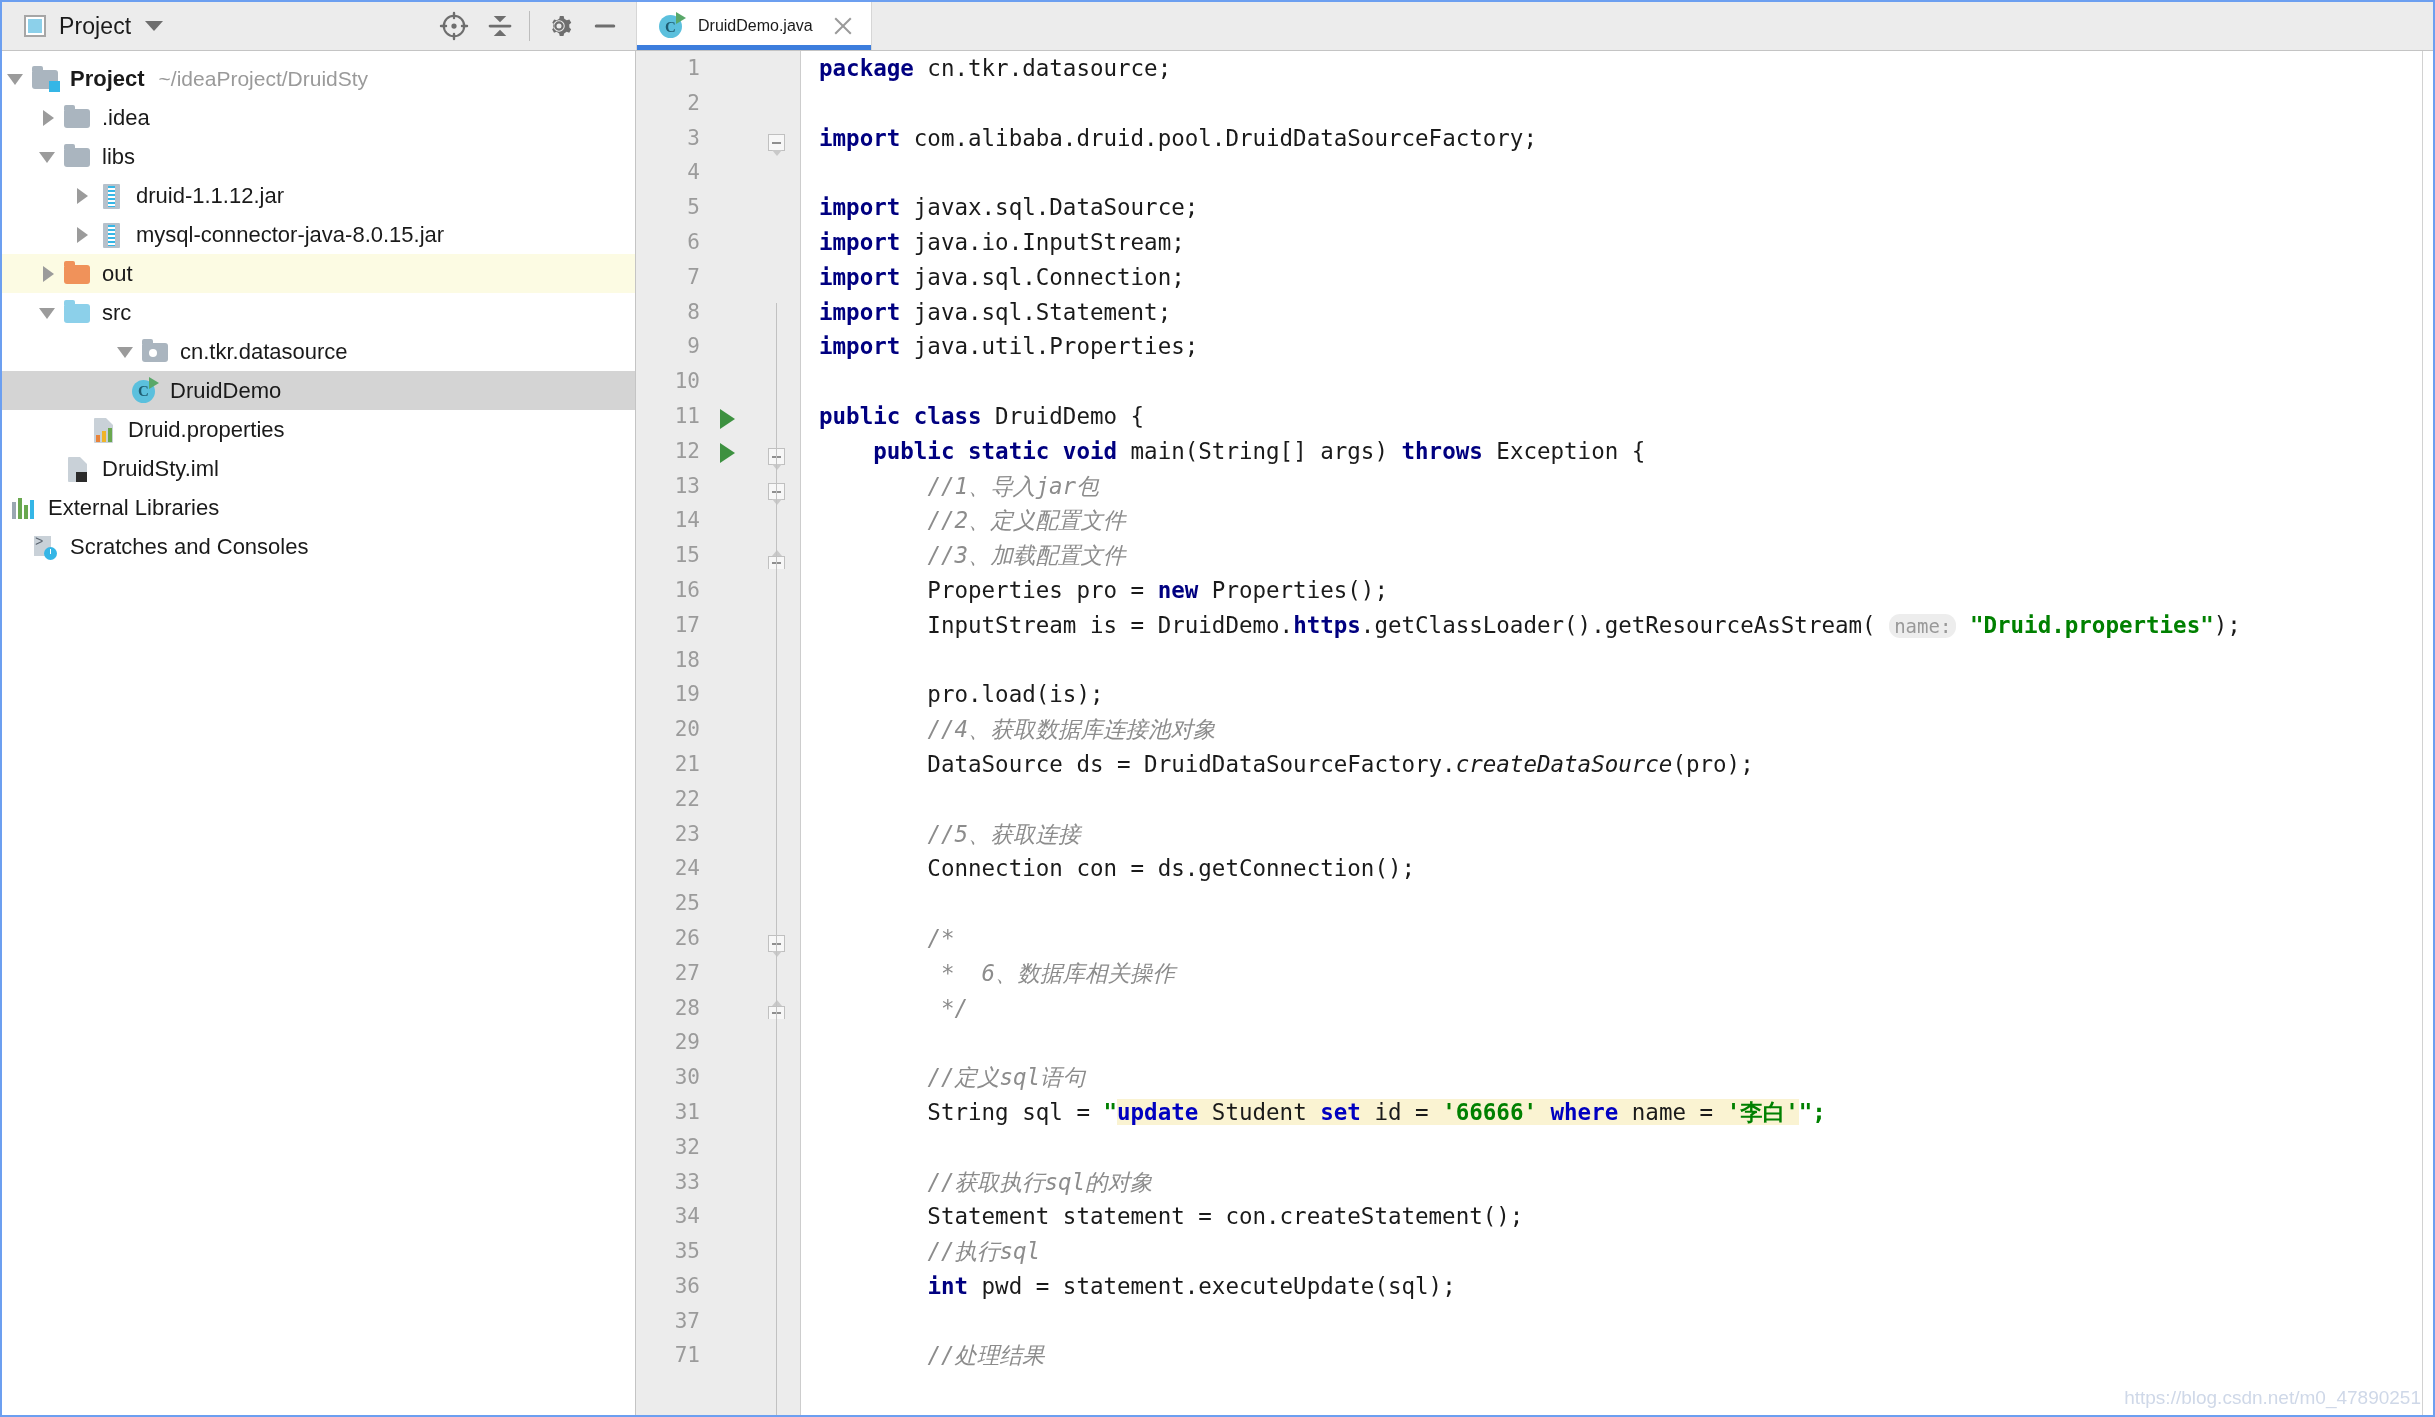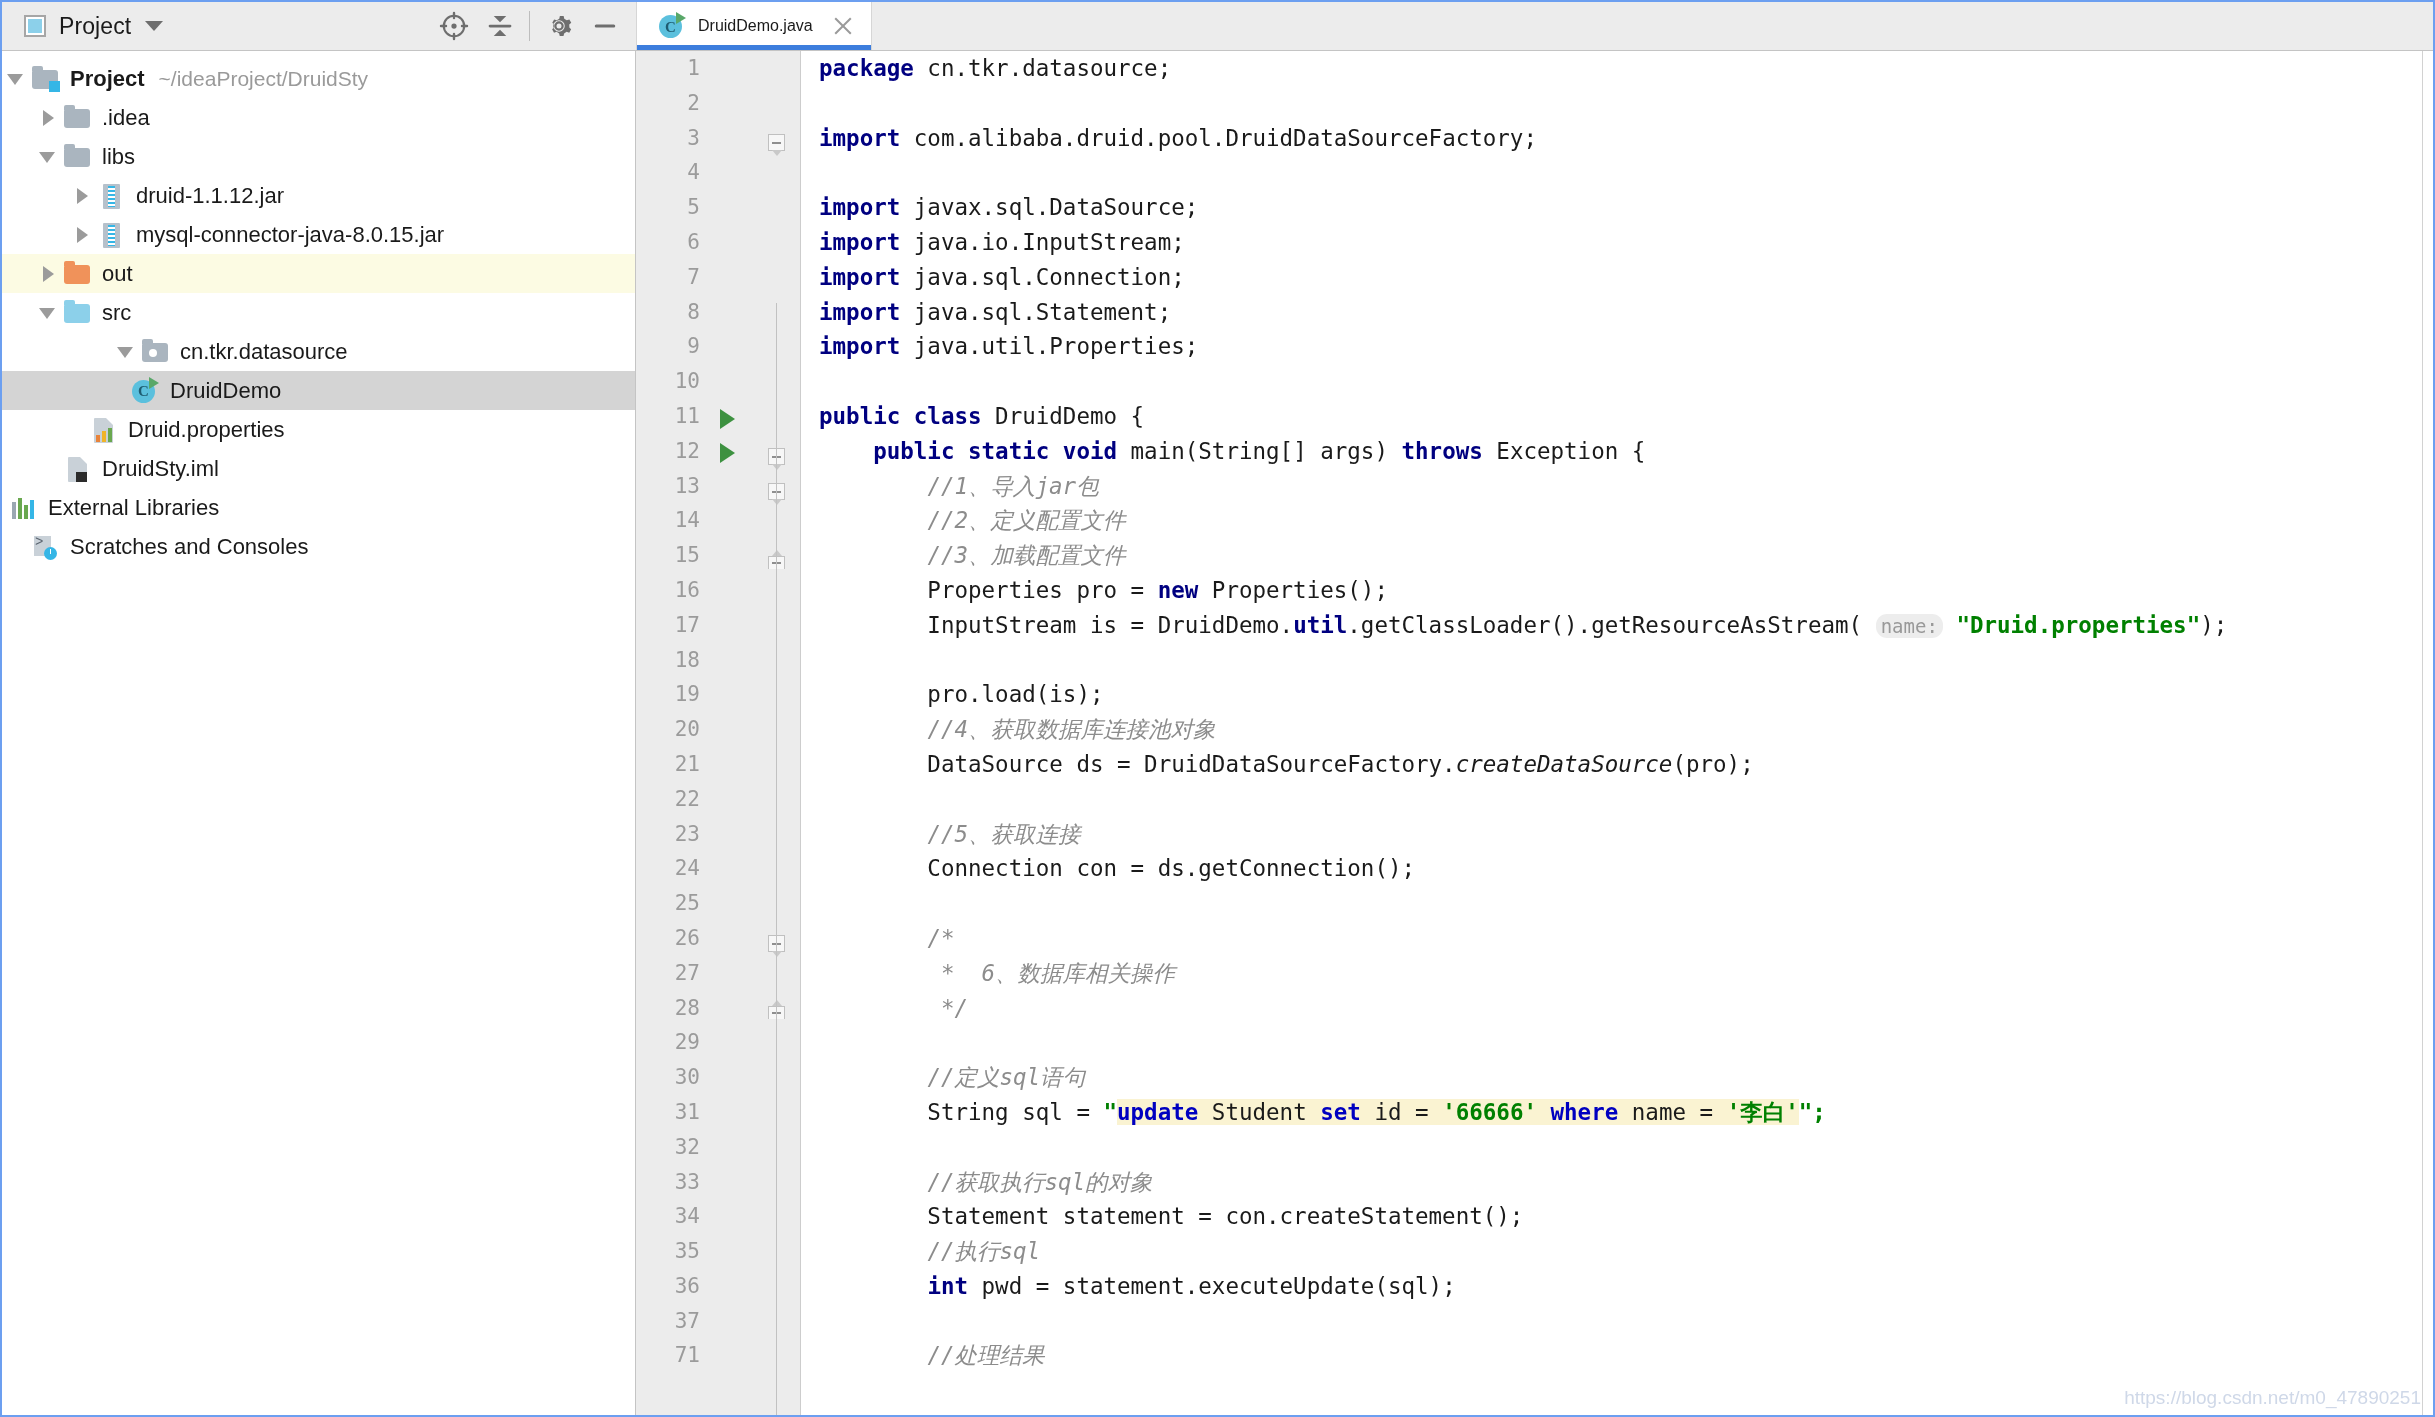--- a/index.html
+++ b/index.html
@@ -772,21 +772,21 @@
         <div class="row"><span class="kw">import</span> java.sql.Connection;</div>
         <div class="row"><span class="kw">import</span> java.sql.Statement;</div>
         <div class="row"><span class="kw">import</span> java.util.Properties;</div>
         <div class="row"></div>
         <div class="row"><span class="kw">public class</span> DruidDemo {</div>
         <div class="row">    <span class="kw">public static void</span> main(String[] args) <span class="kw">throws</span> Exception {</div>
         <div class="row">        <span class="cmt">//1、导入<span class="ital">jar</span>包</span></div>
         <div class="row">        <span class="cmt">//2、定义配置文件</span></div>
         <div class="row">        <span class="cmt">//3、加载配置文件</span></div>
         <div class="row">        Properties pro = <span class="kw">new</span> Properties();</div>
-        <div class="row">        InputStream is = DruidDemo.<span class="kw">util</span>.getClassLoader().getResourceAsStream( <span class="hint">name:</span> <span class="str">"Druid.properties"</span>);</div>
+        <div class="row">        InputStream is = DruidDemo.<span class="kw">https</span>.getClassLoader().getResourceAsStream( <span class="hint">name:</span> <span class="str">"Druid.properties"</span>);</div>
         <div class="row"></div>
         <div class="row">        pro.load(is);</div>
         <div class="row">        <span class="cmt">//4、获取数据库连接池对象</span></div>
         <div class="row">        DataSource ds = DruidDataSourceFactory.<span class="ital">createDataSource</span>(pro);</div>
         <div class="row"></div>
         <div class="row">        <span class="cmt">//5、获取连接</span></div>
         <div class="row">        Connection con = ds.getConnection();</div>
         <div class="row"></div>
         <div class="row">        <span class="cmt">/*</span></div>
         <div class="row">        <span class="cmt"> *  6、数据库相关操作</span></div>

